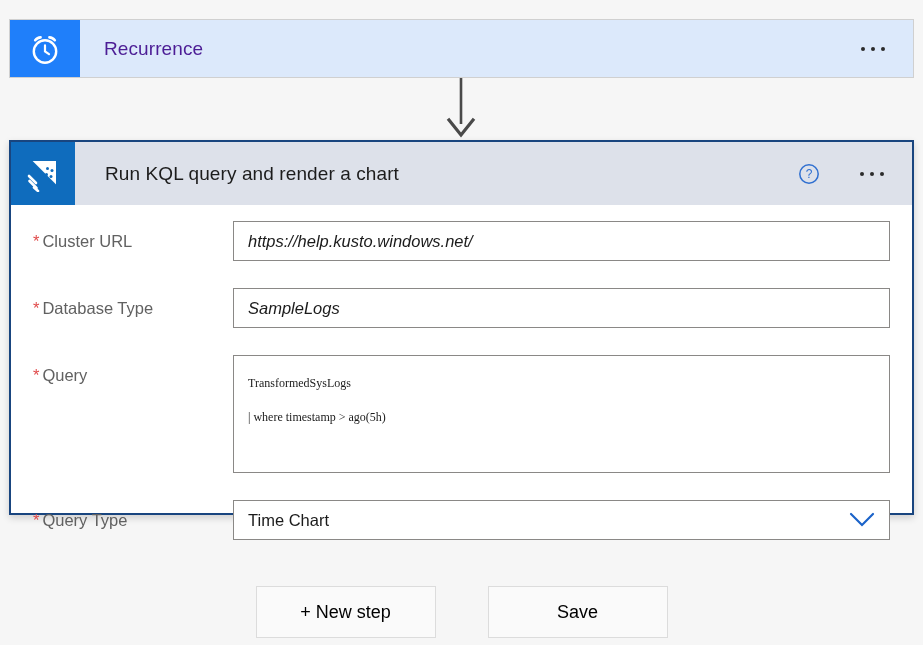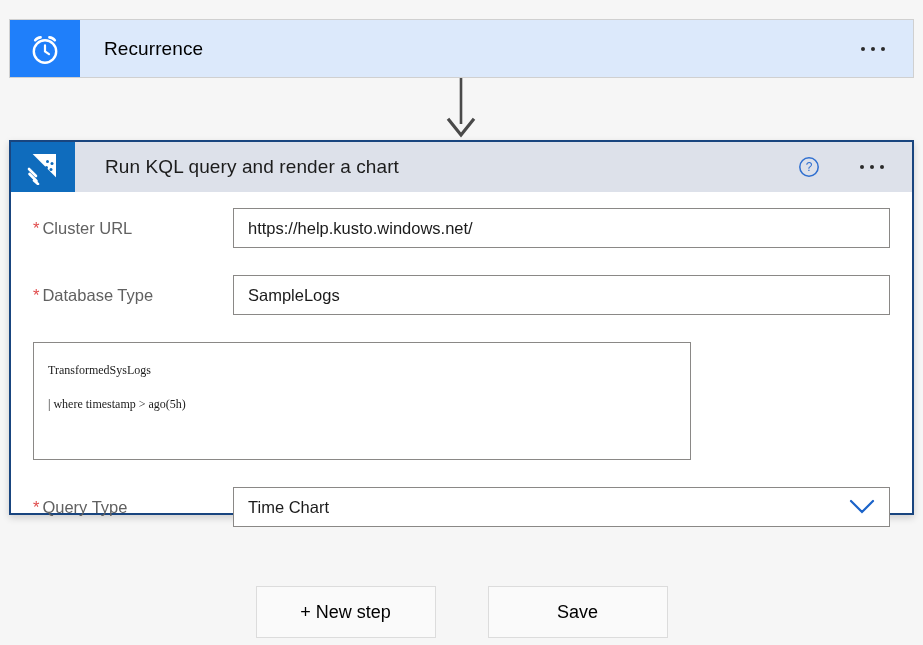--- a/index.html
+++ b/index.html
@@ -37,21 +37,21 @@
     justify-content: center;
     flex: 0 0 70px;
   }
 
   #trigger-title {
     flex: 1 1 auto;
     display: flex;
     align-items: center;
     padding-left: 24px;
     font-size: 19px;
-    color: #000000;
+    color: #4c1d95;
     letter-spacing: .1px;
   }
 
   .ellipsis-btn {
     flex: 0 0 auto;
     display: flex;
     align-items: center;
     gap: 6px;
     padding: 0 28px 0 14px;
   }
@@ -78,21 +78,21 @@
     left: 9px;
     top: 140px;
     width: 905px;
     height: 375px;
     background: #ffffff;
     border: 2px solid #19457f;
     box-shadow: 0 3px 7px rgba(0,0,0,0.16);
   }
 
   #action-header {
-    height: 50px;
+    height: 63px;
     background: #dde1ea;
     display: flex;
     align-items: stretch;
   }
 
   #action-icon-tile {
     width: 64px;
     background: #0f6cbd;
     display: flex;
     align-items: center;
@@ -148,20 +148,21 @@
   .text-input {
     width: 100%;
     height: 40px;
     border: 1px solid #8a8886;
     background: #fff;
     font-family: "Liberation Sans", sans-serif;
     font-size: 16.5px;
     color: #1b1b1b;
     padding: 0 14px;
     outline: none;
+    font-style: italic;
   }
 
   .query-box {
     width: 100%;
     height: 118px;
     border: 1px solid #8a8886;
     background: #fff;
     padding: 10px 14px 0 14px;
   }
   .query-line {
@@ -292,20 +293,23 @@
     <div class="field-row">
       <div class="field-label">
         <span class="req">*</span><span>Database Type</span>
       </div>
       <div class="field-control">
         <input class="text-input" type="text" value="SampleLogs" style="">
       </div>
     </div>
 
     <div class="field-row">
+      <div class="field-label">
+        <span class="req">*</span><span>Query</span>
+      </div>
       <div class="field-control">
         <div class="query-box">
           <div class="query-line">TransformedSysLogs</div>
           <div class="query-line">| where timestamp &gt; ago(5h)</div>
         </div>
       </div>
     </div>
 
     <div class="field-row">
       <div class="field-label">

